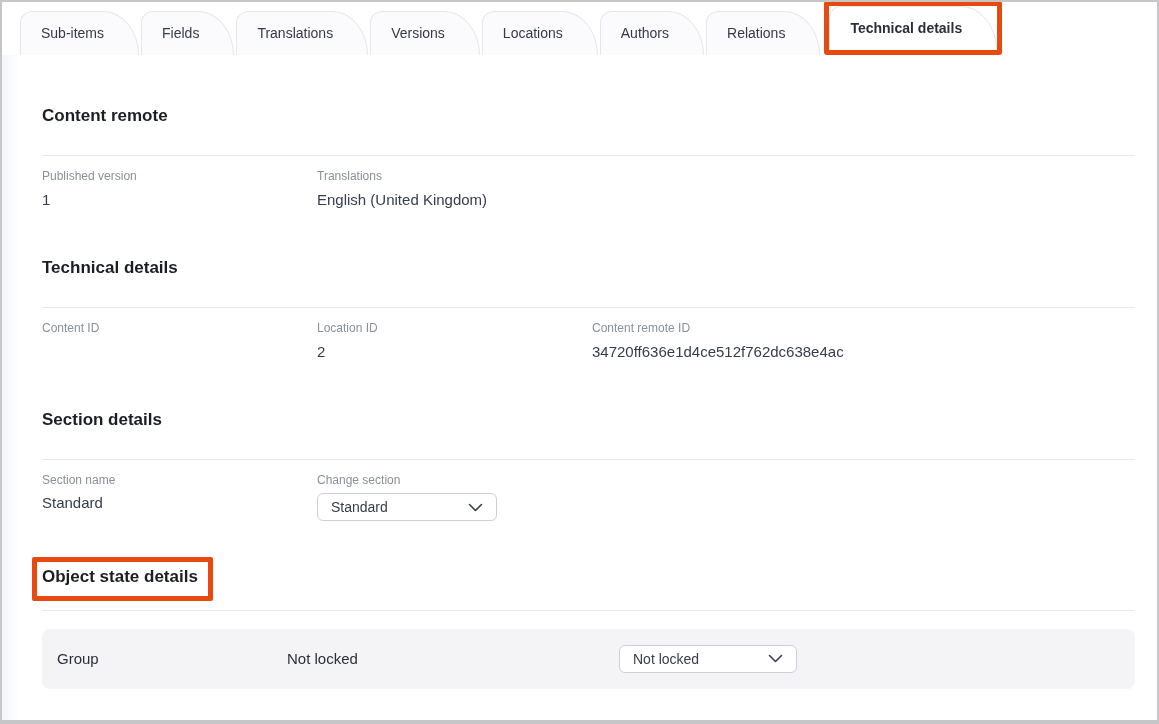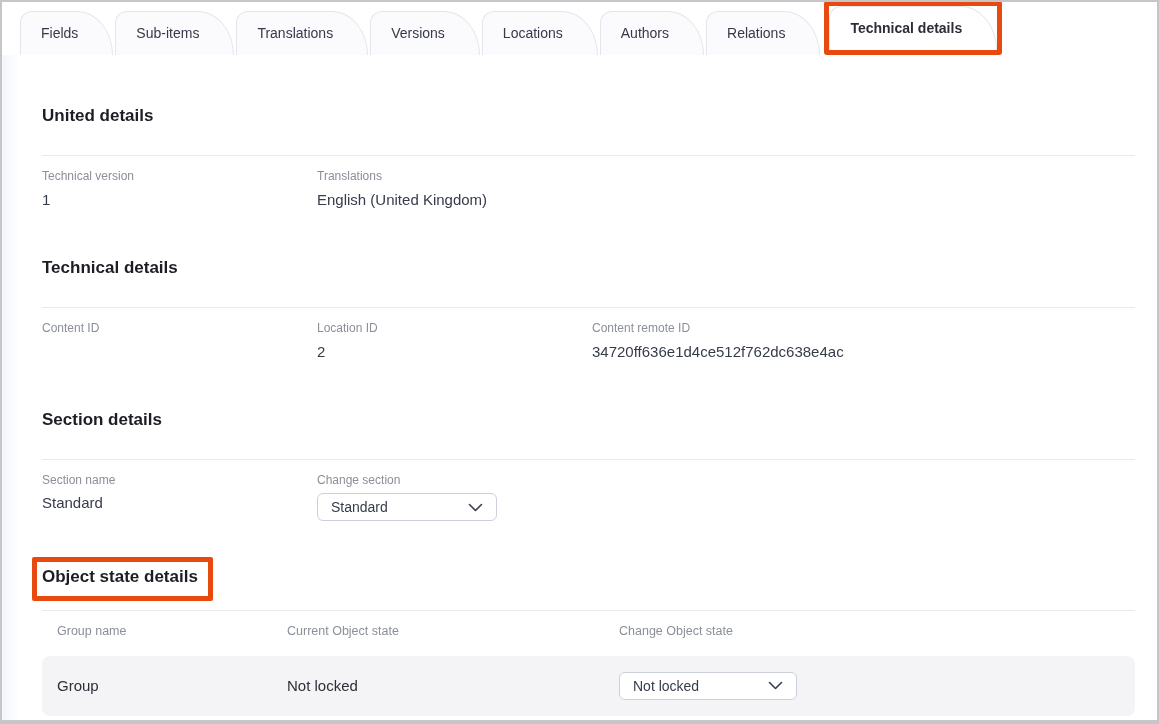--- a/index.html
+++ b/index.html
@@ -151,40 +151,40 @@
   }
   .os-row .select { margin-top: 0; width: 178px; }
 </style>
 </head>
 <body>
 
 <div class="page">
   <div class="left-shade"></div>
 
   <nav class="tab-bar">
+    <div class="tab">Sub-items</div>
     <div class="tab">Fields</div>
-    <div class="tab">Sub-items</div>
     <div class="tab">Translations</div>
     <div class="tab">Versions</div>
     <div class="tab">Locations</div>
     <div class="tab">Authors</div>
     <div class="tab">Relations</div>
     <div class="annotation-ring">
       <div class="tab active">Technical details</div>
     </div>
   </nav>
 
   <main class="content">
 
     <section class="section">
-      <h2 class="sec-title">United details</h2>
+      <h2 class="sec-title">Content remote</h2>
       <hr class="divider">
       <div class="field-grid">
         <div>
-          <div class="field-label">Technical version</div>
+          <div class="field-label">Published version</div>
           <div class="field-value">1</div>
         </div>
         <div>
           <div class="field-label">Translations</div>
           <div class="field-value">English (United Kingdom)</div>
         </div>
       </div>
     </section>
 
     <section class="section">
@@ -224,25 +224,20 @@
         </div>
       </div>
     </section>
 
     <section class="section object-state">
       <div class="heading-ring">
         <h2 class="sec-title">Object state details</h2>
       </div>
       <hr class="divider">
 
-      <div class="os-grid os-head">
-        <div class="os-cell">Group name</div>
-        <div class="os-cell">Current Object state</div>
-        <div class="os-cell">Change Object state</div>
-      </div>
 
       <div class="os-grid os-row">
         <div class="os-cell">Group</div>
         <div class="os-cell">Not locked</div>
         <div class="os-cell">
           <div class="select">
             <span>Not locked</span>
             <svg width="15" height="9" viewBox="0 0 15 9">
                 <path d="M1.5 1.5l6 6 6-6" fill="none" stroke="#3a3f4c" stroke-width="1.6" stroke-linecap="round" stroke-linejoin="round"></path>
               </svg>

